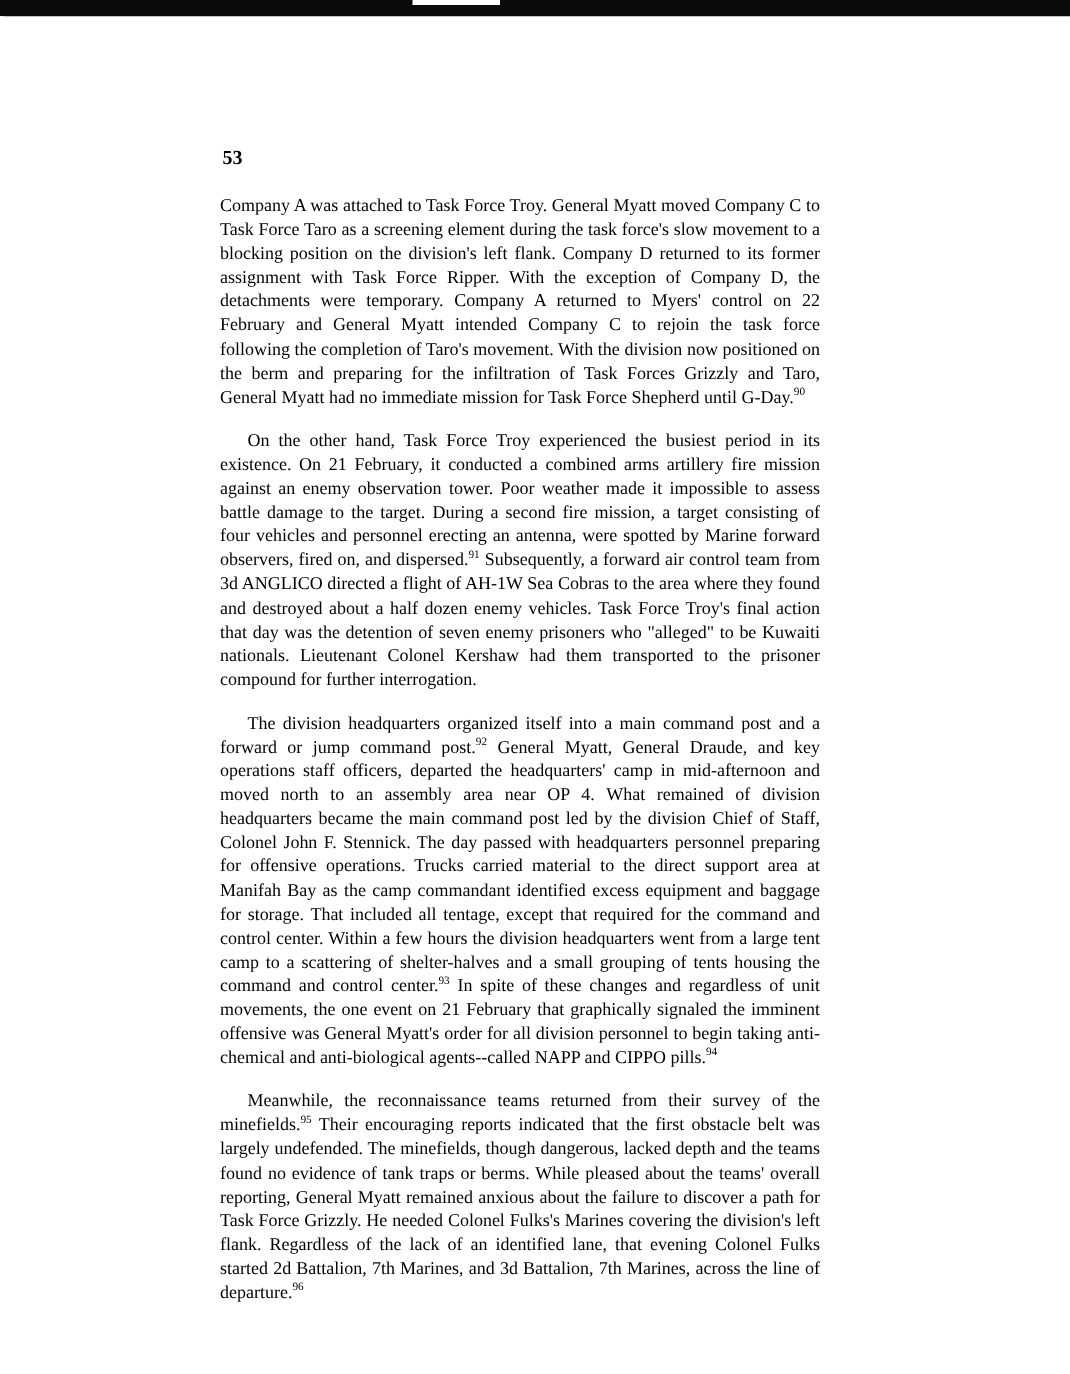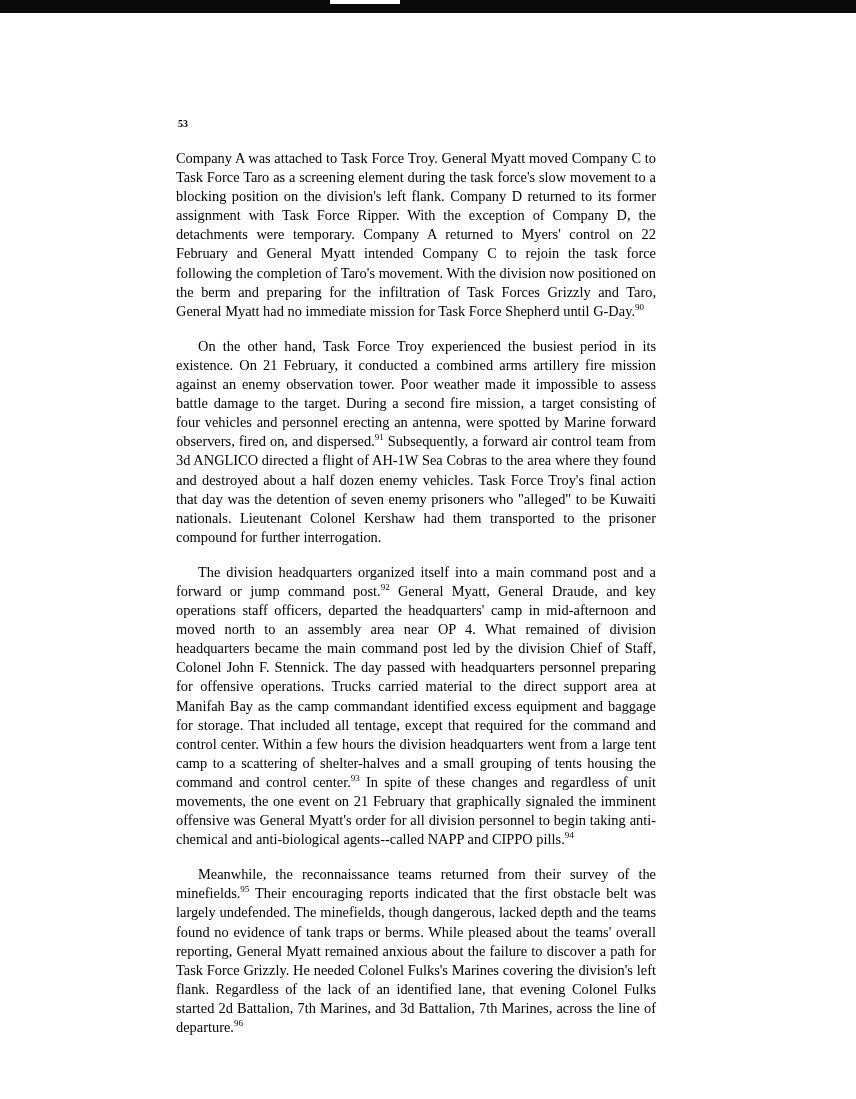--- a/index.html
+++ b/index.html
@@ -59,21 +59,21 @@
     font-size: 10.2px;
     letter-spacing: 0.35px;
     margin-bottom: 20px;
   }
   .running-head .title {
     text-transform: uppercase;
     font-size: 9.6px;
     letter-spacing: 0.3px;
   }
   .running-head .folio {
-    font-size: 10px;
+    font-size: 16px;
     font-weight: bold;
     letter-spacing: 0;
     padding-left: 18px;
   }
 
   p.body {
     margin: 16px;
     text-align: justify;
     text-justify: inter-word;
     font-size: 14.4px;

